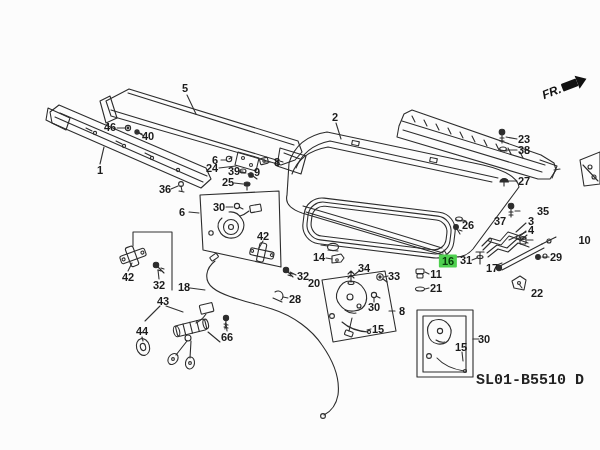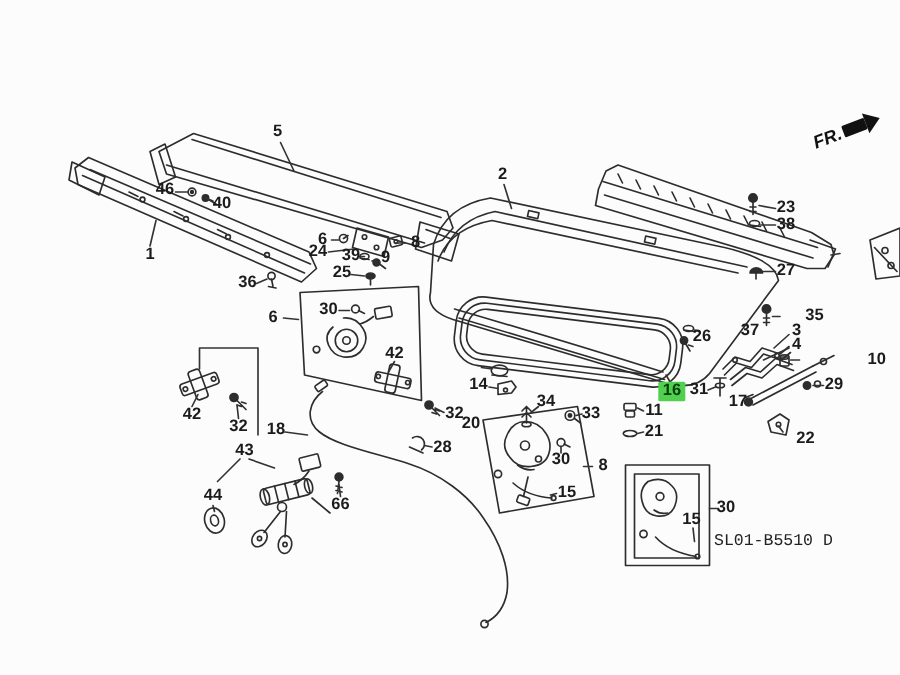--- a/index.html
+++ b/index.html
@@ -12,23 +12,23 @@
   svg#art{position:absolute;left:0;top:0;}
   .part-label{
     position:absolute;transform:translate(-50%,-50%);
     font-size:11px;font-weight:bold;color:#1b1b1b;line-height:1;
     letter-spacing:0px;white-space:nowrap;user-select:none;
   }
   .part-label.hl{
     background:#4fd04f;color:#07400b;padding:1px 3px;border-radius:1px;
   }
   #diagram-code{
-    position:absolute;left:476px;top:355px;
+    position:absolute;left:476px;top:372px;
     font-family:"Liberation Mono", monospace;
-    font-size:11px;font-weight:normal;color:#222;letter-spacing:0px;white-space:nowrap;
+    font-size:15px;font-weight:bold;color:#222;letter-spacing:0px;white-space:nowrap;
   }
   #fr-indicator{
     position:absolute;left:541px;top:80px;
     transform:rotate(-21deg);display:flex;align-items:center;gap:2px;
   }
   #fr-text{font-size:12px;font-weight:bold;font-style:italic;color:#111;}
   #fr-arrow{display:flex;align-items:center;}
   #fr-arrow .bar{width:16px;height:8px;background:#111;border-radius:1px;}
   #fr-arrow .tip{
     width:0;height:0;border-left:10px solid #111;

